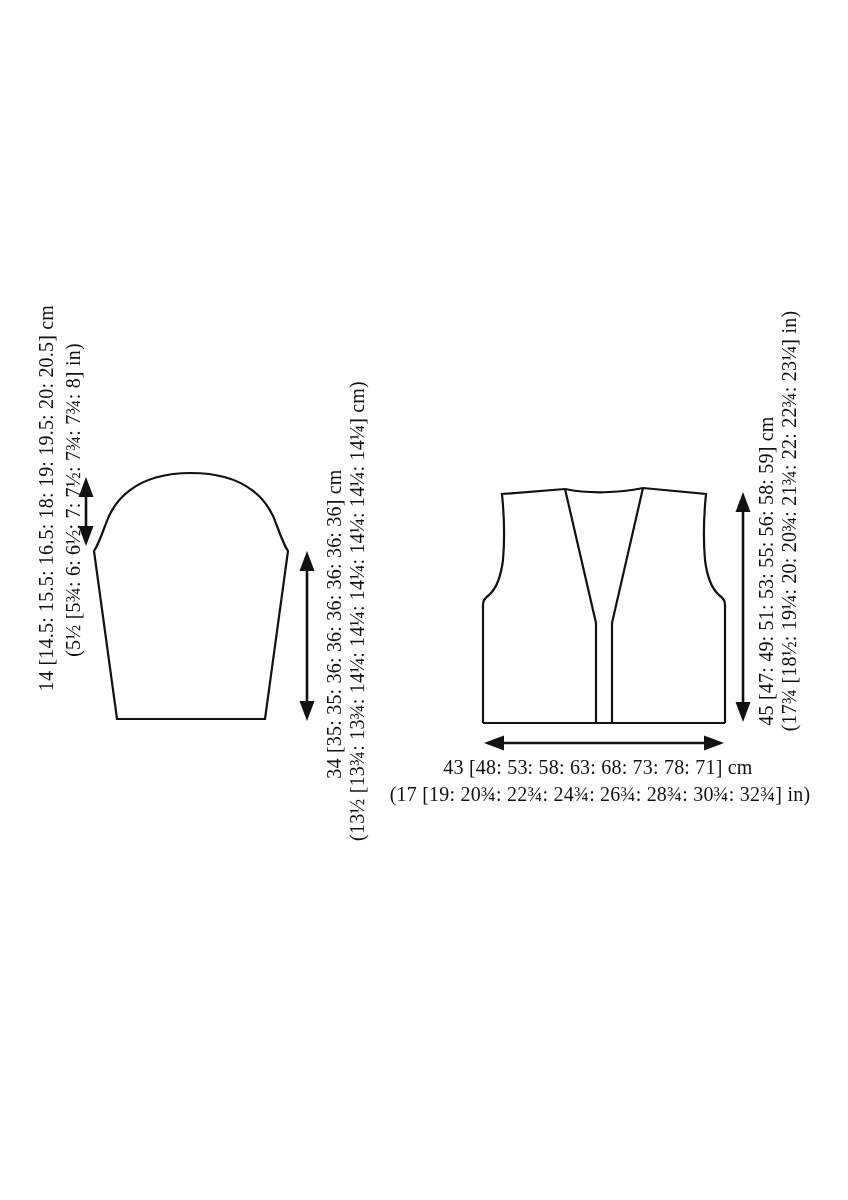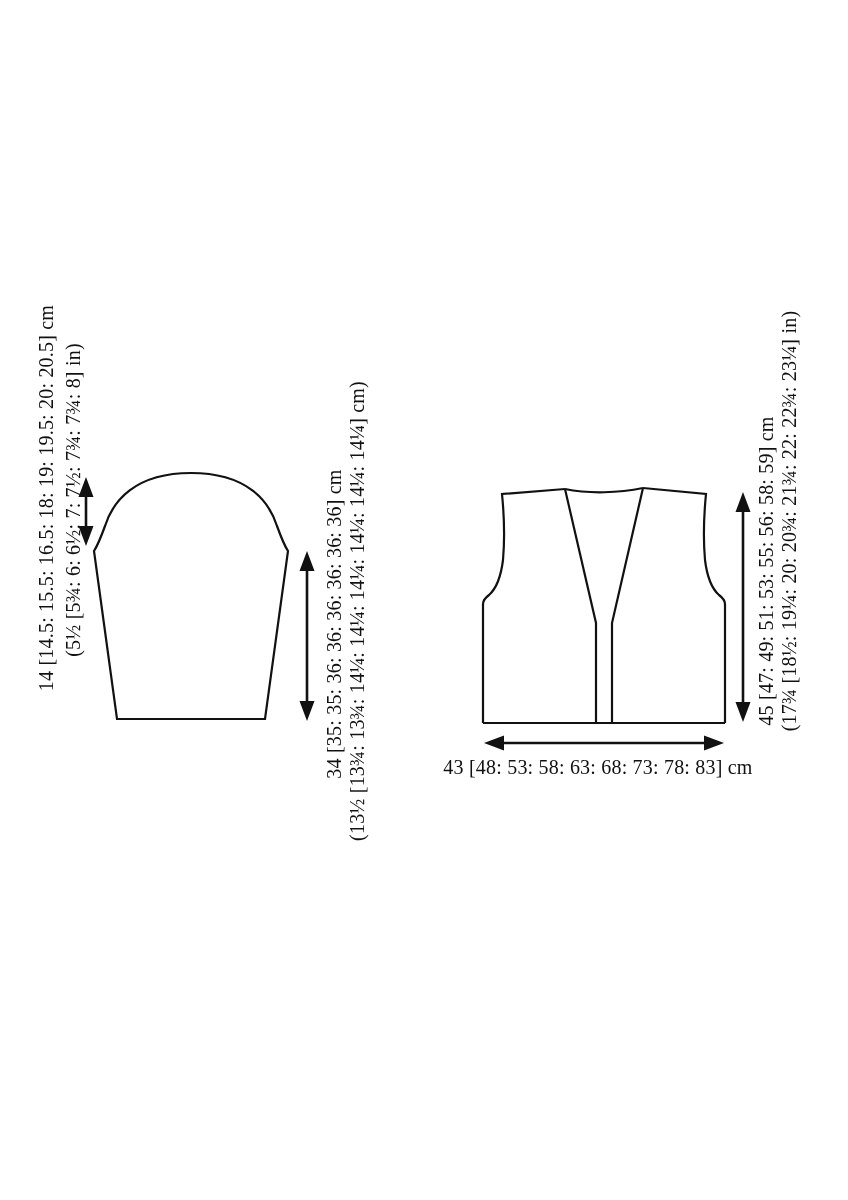--- a/index.html
+++ b/index.html
@@ -97,15 +97,16 @@
 
   <div class="label vertical" style="left:46px; top:498px;">14 [14.5: 15.5: 16.5: 18: 19: 19.5: 20: 20.5] cm</div>
   <div class="label vertical" style="left:73px; top:500px;">(5½ [5¾: 6: 6½: 7: 7½: 7¾: 7¾: 8] in)</div>
 
   <div class="label vertical" style="left:334px; top:624px;">34 [35: 35: 36: 36: 36: 36: 36: 36] cm</div>
   <div class="label vertical" style="left:357px; top:611px;">(13½ [13¾: 13¾: 14¼: 14¼: 14¼: 14¼: 14¼: 14¼] cm)</div>
 
   <div class="label vertical" style="left:766px; top:571px;">45 [47: 49: 51: 53: 55: 56: 58: 59] cm</div>
   <div class="label vertical" style="left:789px; top:521px;">(17¾ [18½: 19¼: 20: 20¾: 21¾: 22: 22¾: 23¼] in)</div>
 
-  <div class="label" style="left:598px; top:767px;">43 [48: 53: 58: 63: 68: 73: 78: 83] cm</div>
+  <div class="label" style="left:598px; top:767px;">43 [48: 53: 58: 63: 68: 73: 78: 71] cm</div>
+  <div class="label" style="left:600px; top:794px;">(17 [19: 20¾: 22¾: 24¾: 26¾: 28¾: 30¾: 32¾] in)</div>
 
 </div>
 
 </body></html>

